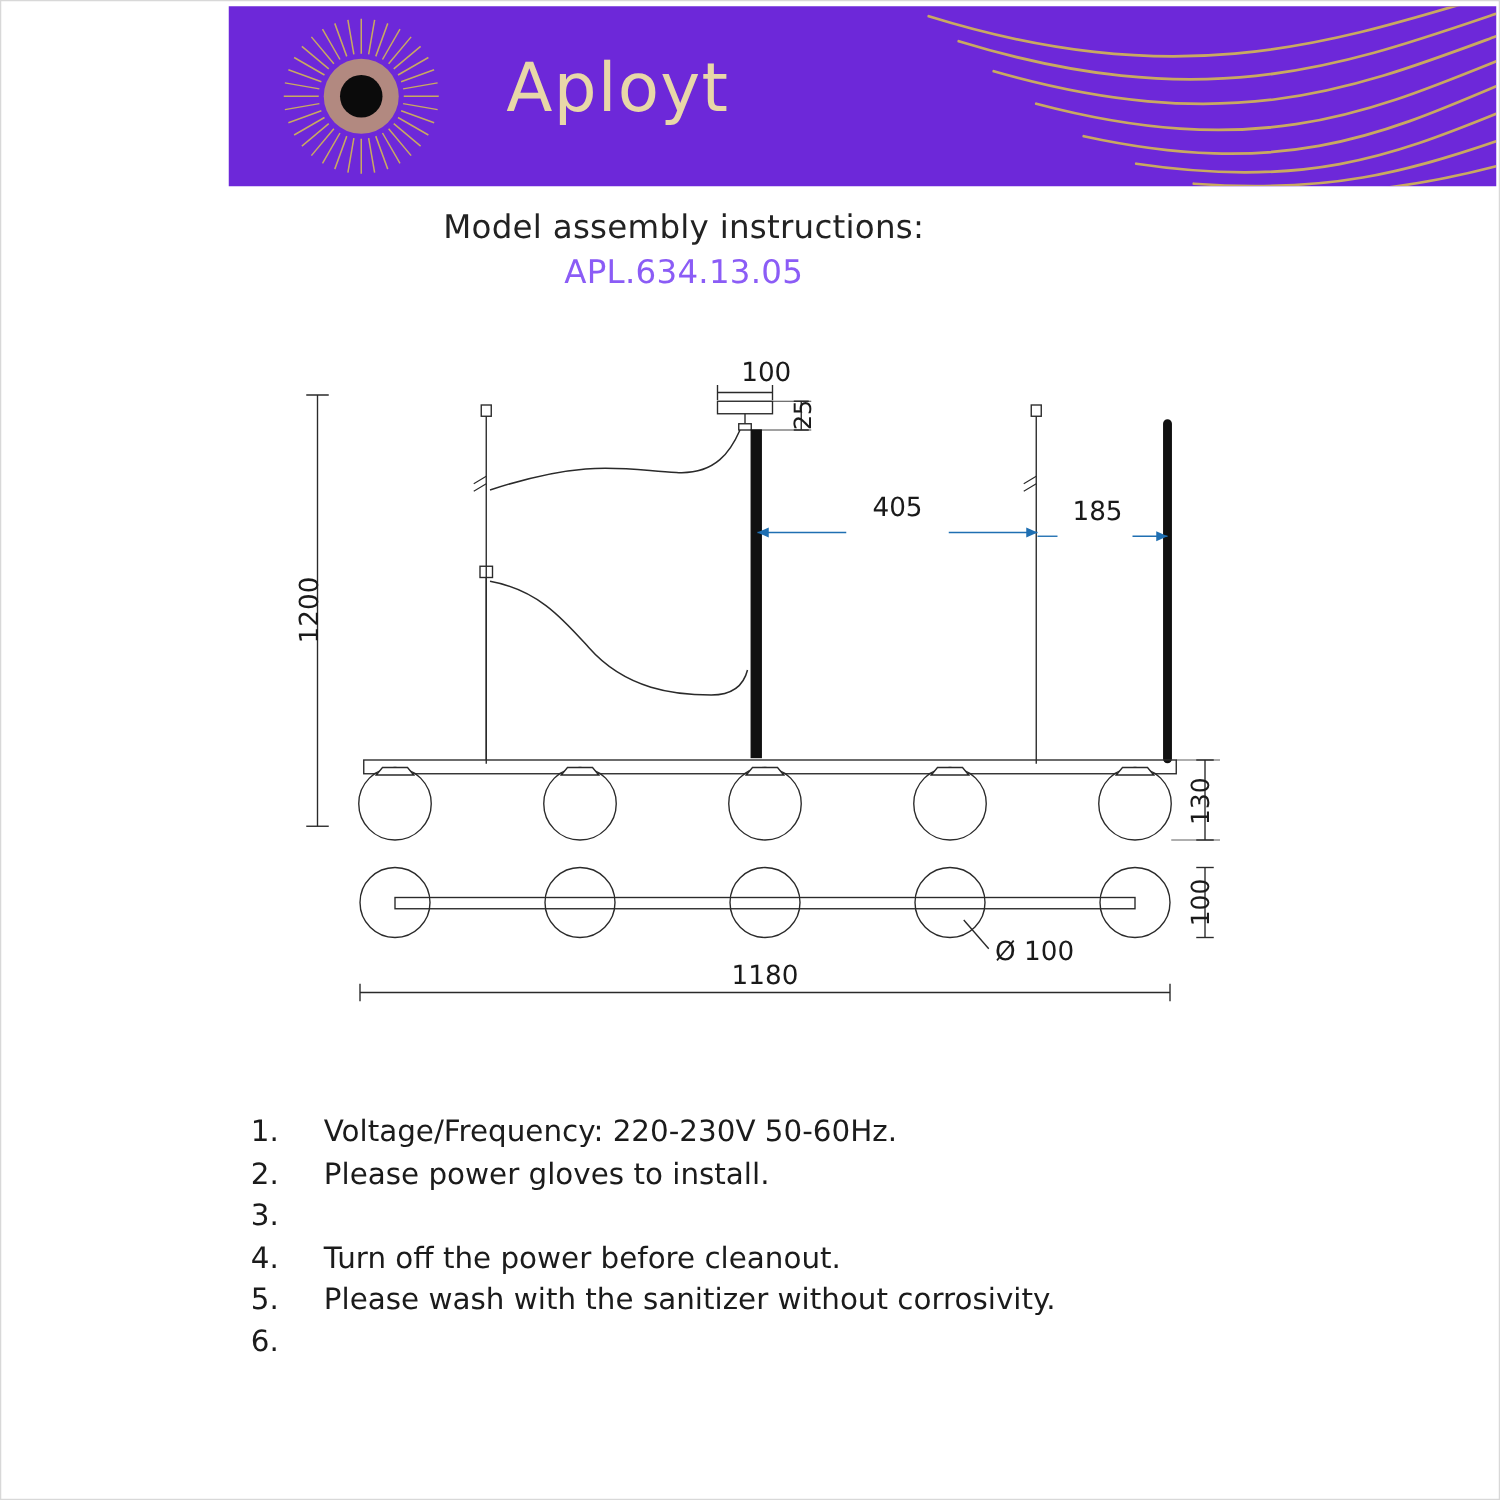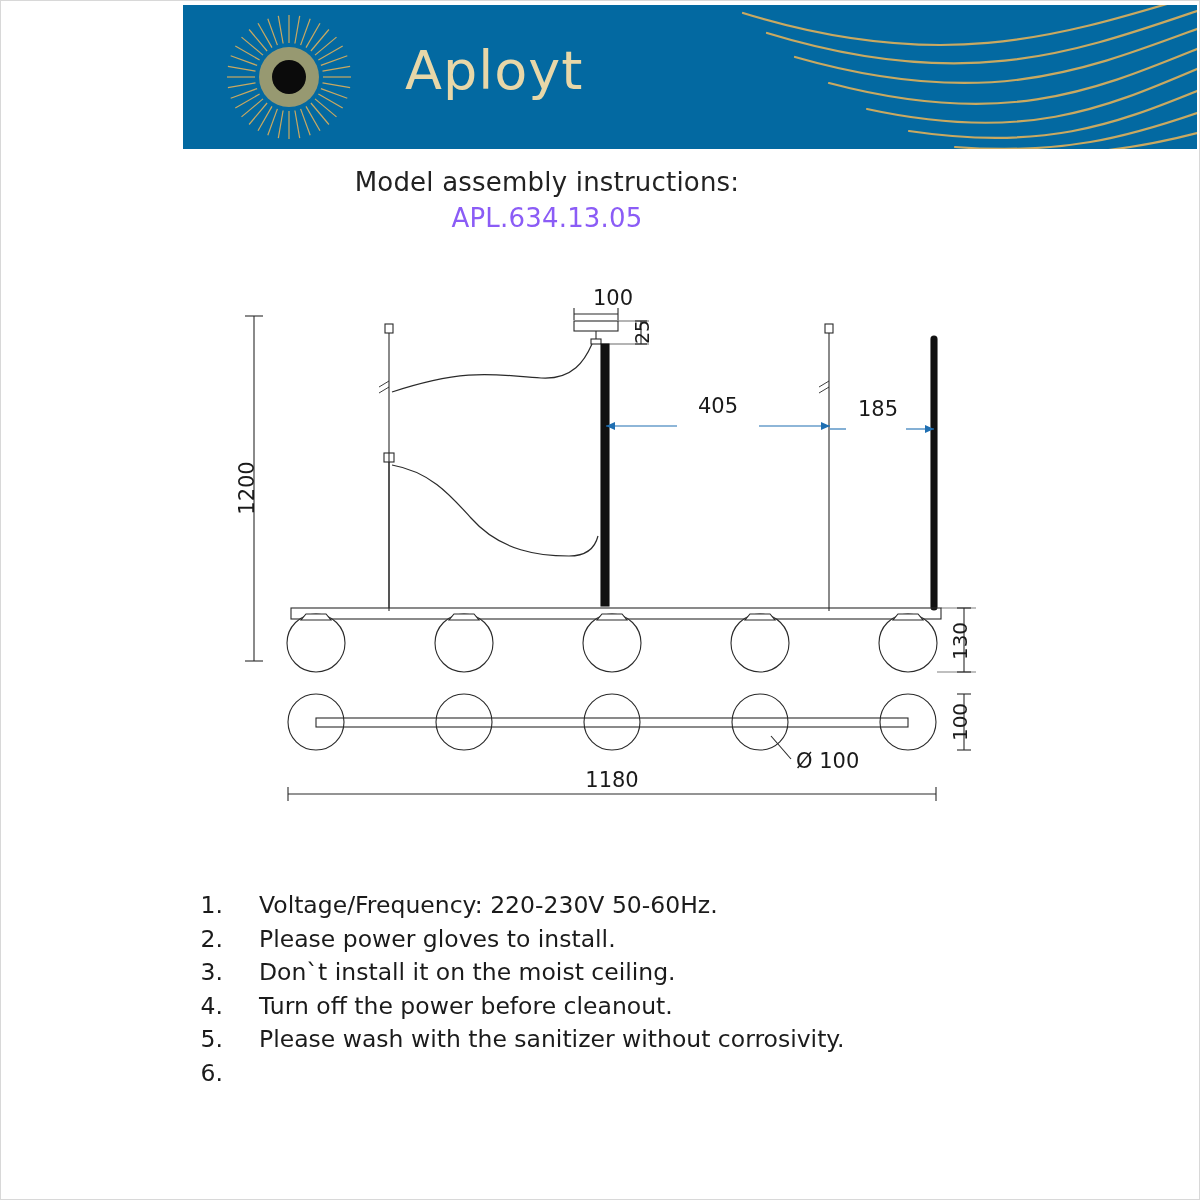--- a/index.html
+++ b/index.html
@@ -24,21 +24,21 @@
     box-sizing: border-box;
   }
 
   
   .banner {
     position: absolute;
     left: 182px;
     top: 4px;
     width: 1014px;
     height: 144px;
-    background: #0369a1;
+    background: #6d28d9;
     overflow: hidden;
   }
   .banner svg { position: absolute; left: 0; top: 0; }
   .brand {
     position: absolute;
     left: 222px;
     top: 34px;
     font-family: "DejaVu Sans", sans-serif;
     font-size: 54px;
     letter-spacing: 1px;
@@ -331,21 +331,20 @@
     <div class="note-row">
       <span class="note-num">1.</span>
       <span class="note-text">Voltage/Frequency: 220-230V 50-60Hz.</span>
     </div>
     <div class="note-row">
       <span class="note-num">2.</span>
       <span class="note-text">Please power gloves to install.</span>
     </div>
     <div class="note-row">
       <span class="note-num">3.</span>
-      <span class="note-text">Don`t install it on the moist ceiling.</span>
     </div>
     <div class="note-row">
       <span class="note-num">4.</span>
       <span class="note-text">Turn off the power before cleanout.</span>
     </div>
     <div class="note-row">
       <span class="note-num">5.</span>
       <span class="note-text">Please wash with the sanitizer without corrosivity.</span>
     </div>
     <div class="note-row">

